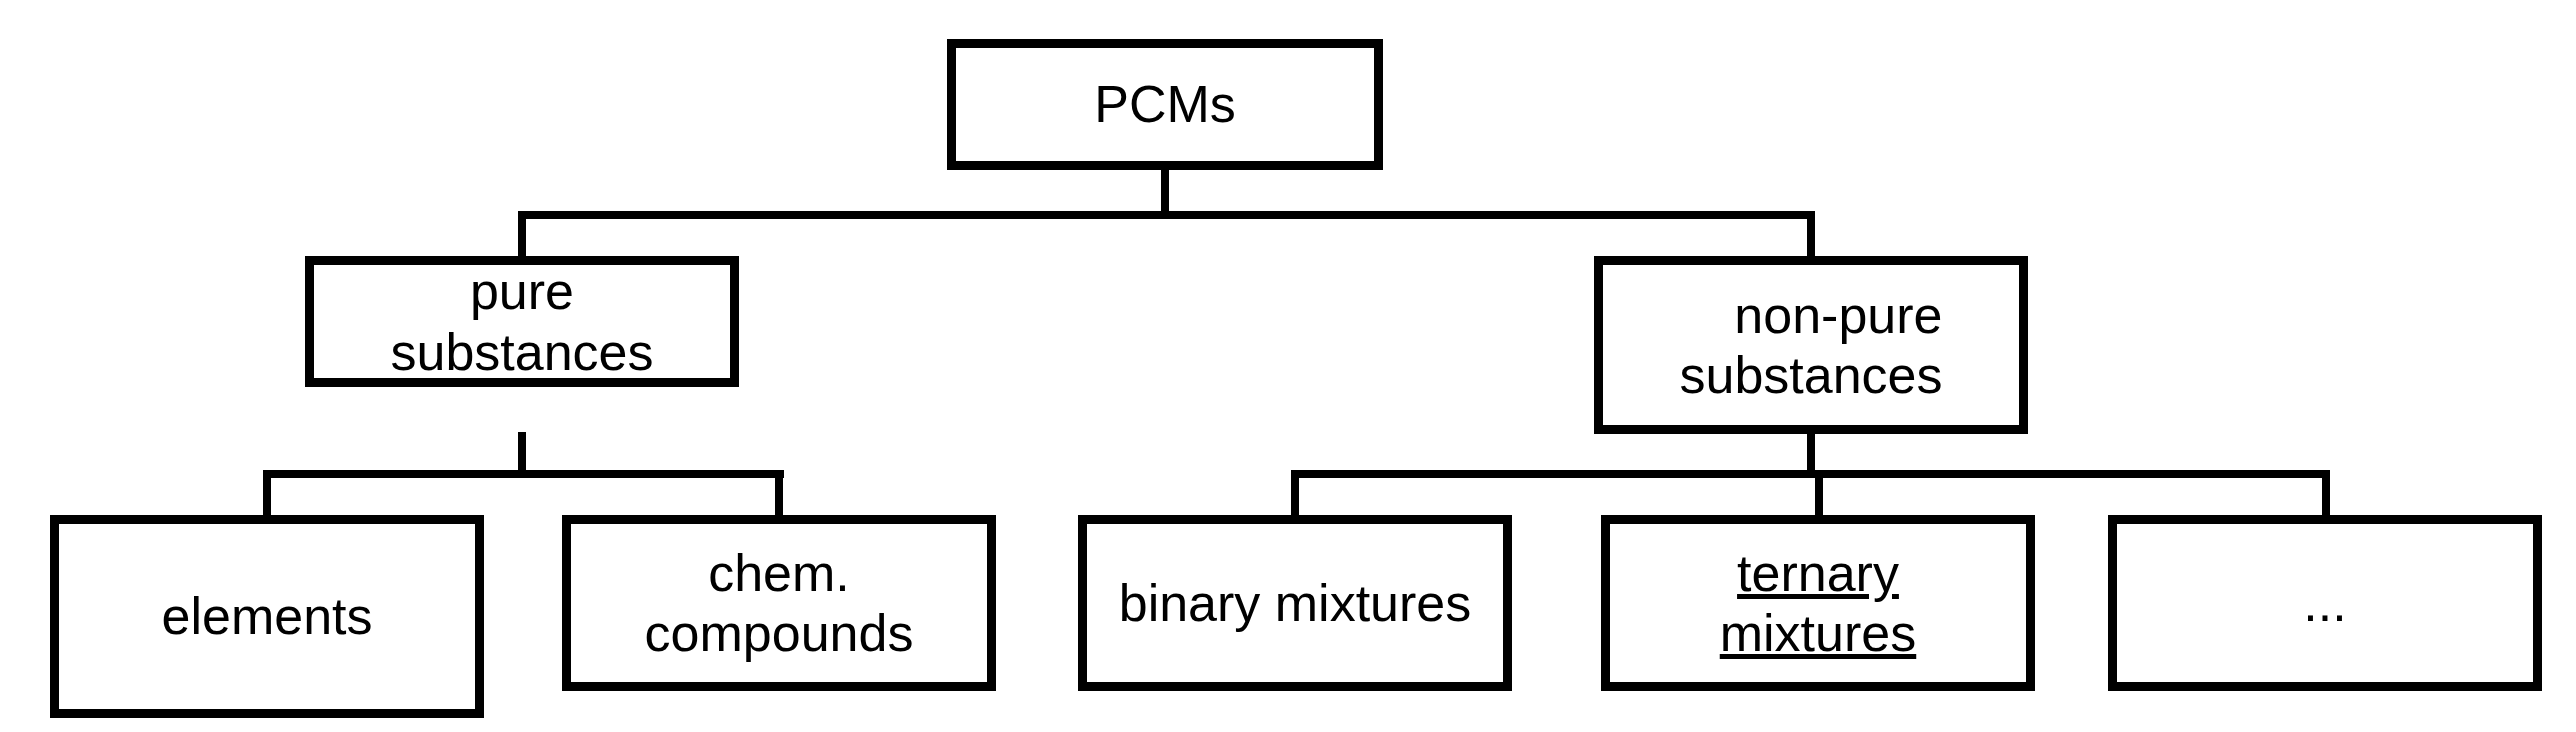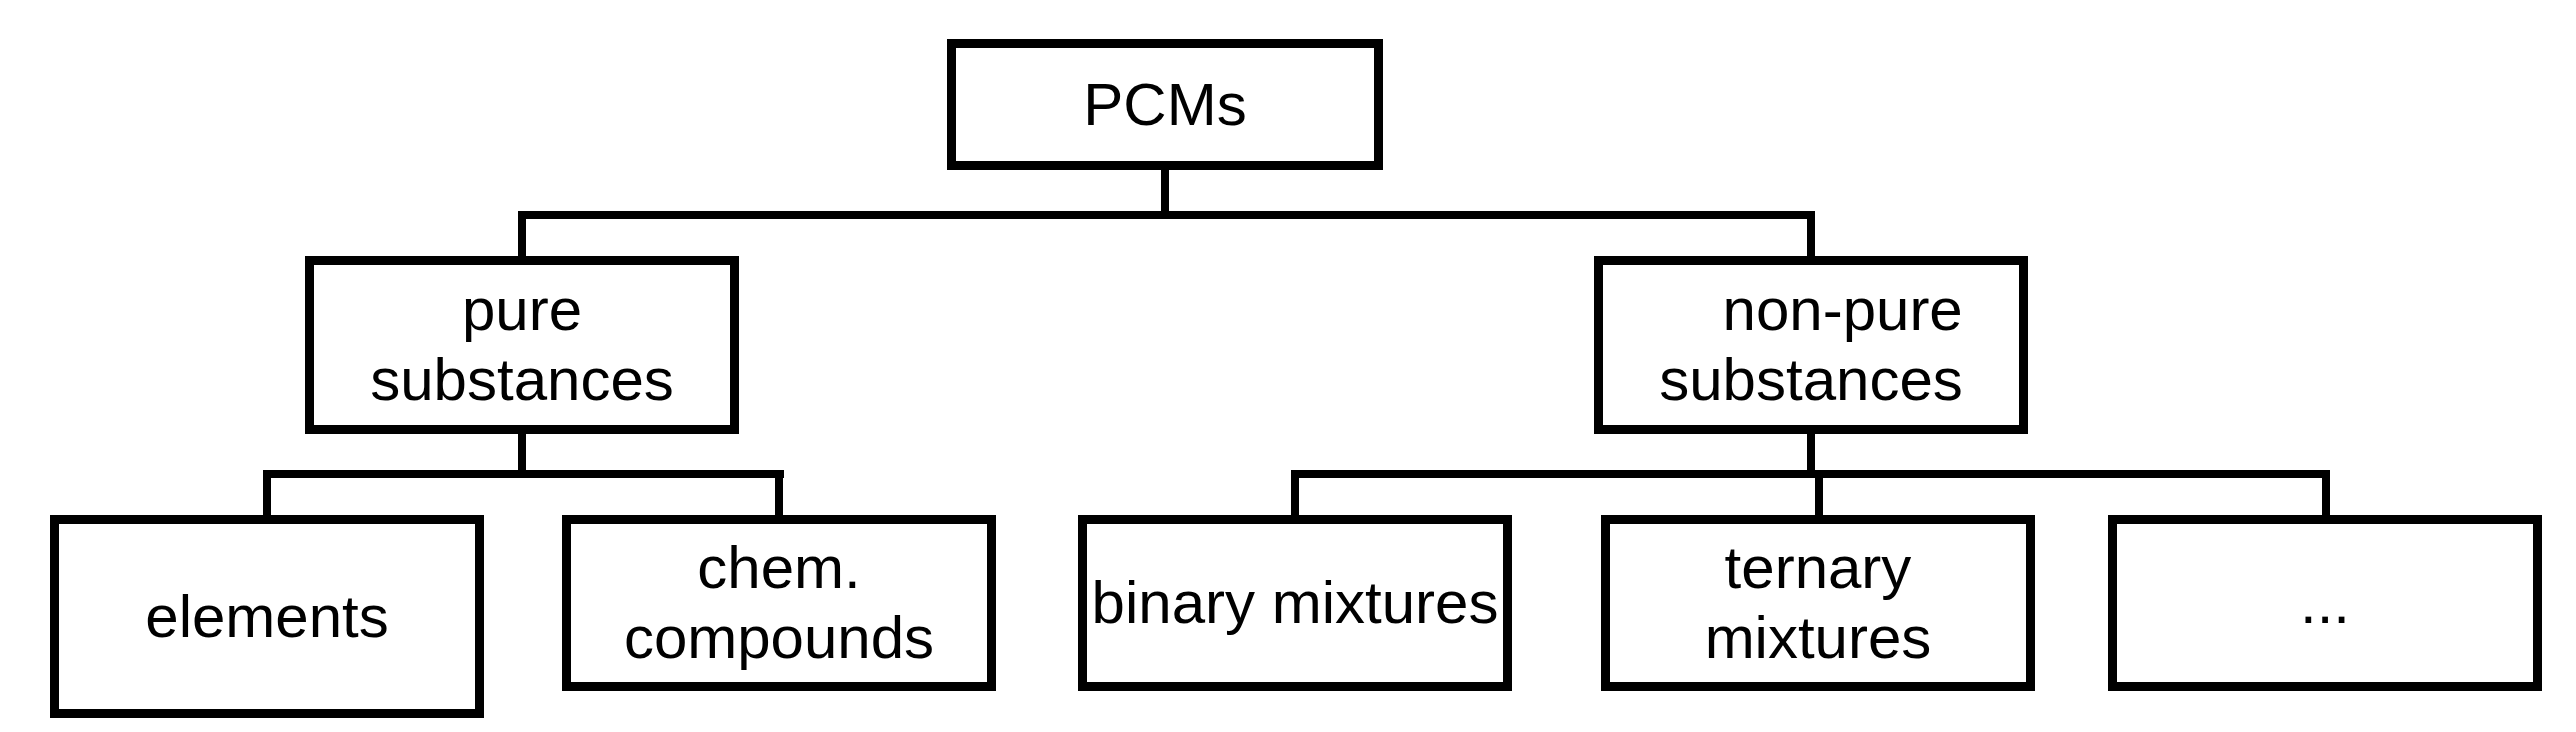--- a/index.html
+++ b/index.html
@@ -18,40 +18,40 @@
   }
   .node {
     position: absolute;
     box-sizing: border-box;
     border: 9.4px solid var(--ink, #000000);
     background: var(--bg, #ffffff);
     display: flex;
     align-items: center;
     justify-content: center;
     text-align: center;
-    font-size: 60px;
+    font-size: 52px;
     line-height: 1.16;
     white-space: pre-line;
     z-index: 2;
   }
   .line {
     position: absolute;
     background: var(--ink, #000000);
     z-index: 1;
   }
   
   .n-pcms     { left: 947px; top: 39px;  width: 436px; height: 131px; }
   
-  .n-pure     { left: 305px;  top: 256px; width: 434px; height: 178px; }
+  .n-pure     { left: 305px;  top: 256px; width: 434px; height: 131px; }
   .n-nonpure  { left: 1594px; top: 256px; width: 434px; height: 178px; text-align: right; }
   
   .n-elements { left: 50px;   top: 515px; width: 434px; height: 203px; }
   .n-chem     { left: 562px;  top: 515px; width: 434px; height: 176px; }
   .n-binary   { left: 1078px; top: 515px; width: 434px; height: 176px; }
-  .n-ternary  { left: 1601px; top: 515px; width: 434px; height: 176px; }
+  .n-ternary  { left: 1601px; top: 515px; width: 434px; height: 176px; text-decoration: underline; }
   .n-more     { left: 2108px; top: 515px; width: 434px; height: 176px; }
 
   
   .c-root-down    { left: 1161px; top: 168px; width: 8.4px;    height: 51px; }
   .c-l1-h         { left: 518px;  top: 211px; width: 1297px; height: 8.4px;  }
   .c-pure-up      { left: 518px;  top: 211px; width: 8.4px;    height: 47px; }
   .c-nonpure-up   { left: 1807px; top: 211px; width: 8.4px;    height: 47px; }
   
   .c-pure-down    { left: 518px;  top: 432px; width: 8.4px;    height: 46px; }
   .c-l2l-h        { left: 263px;  top: 470px; width: 521px;  height: 8.4px;  }

